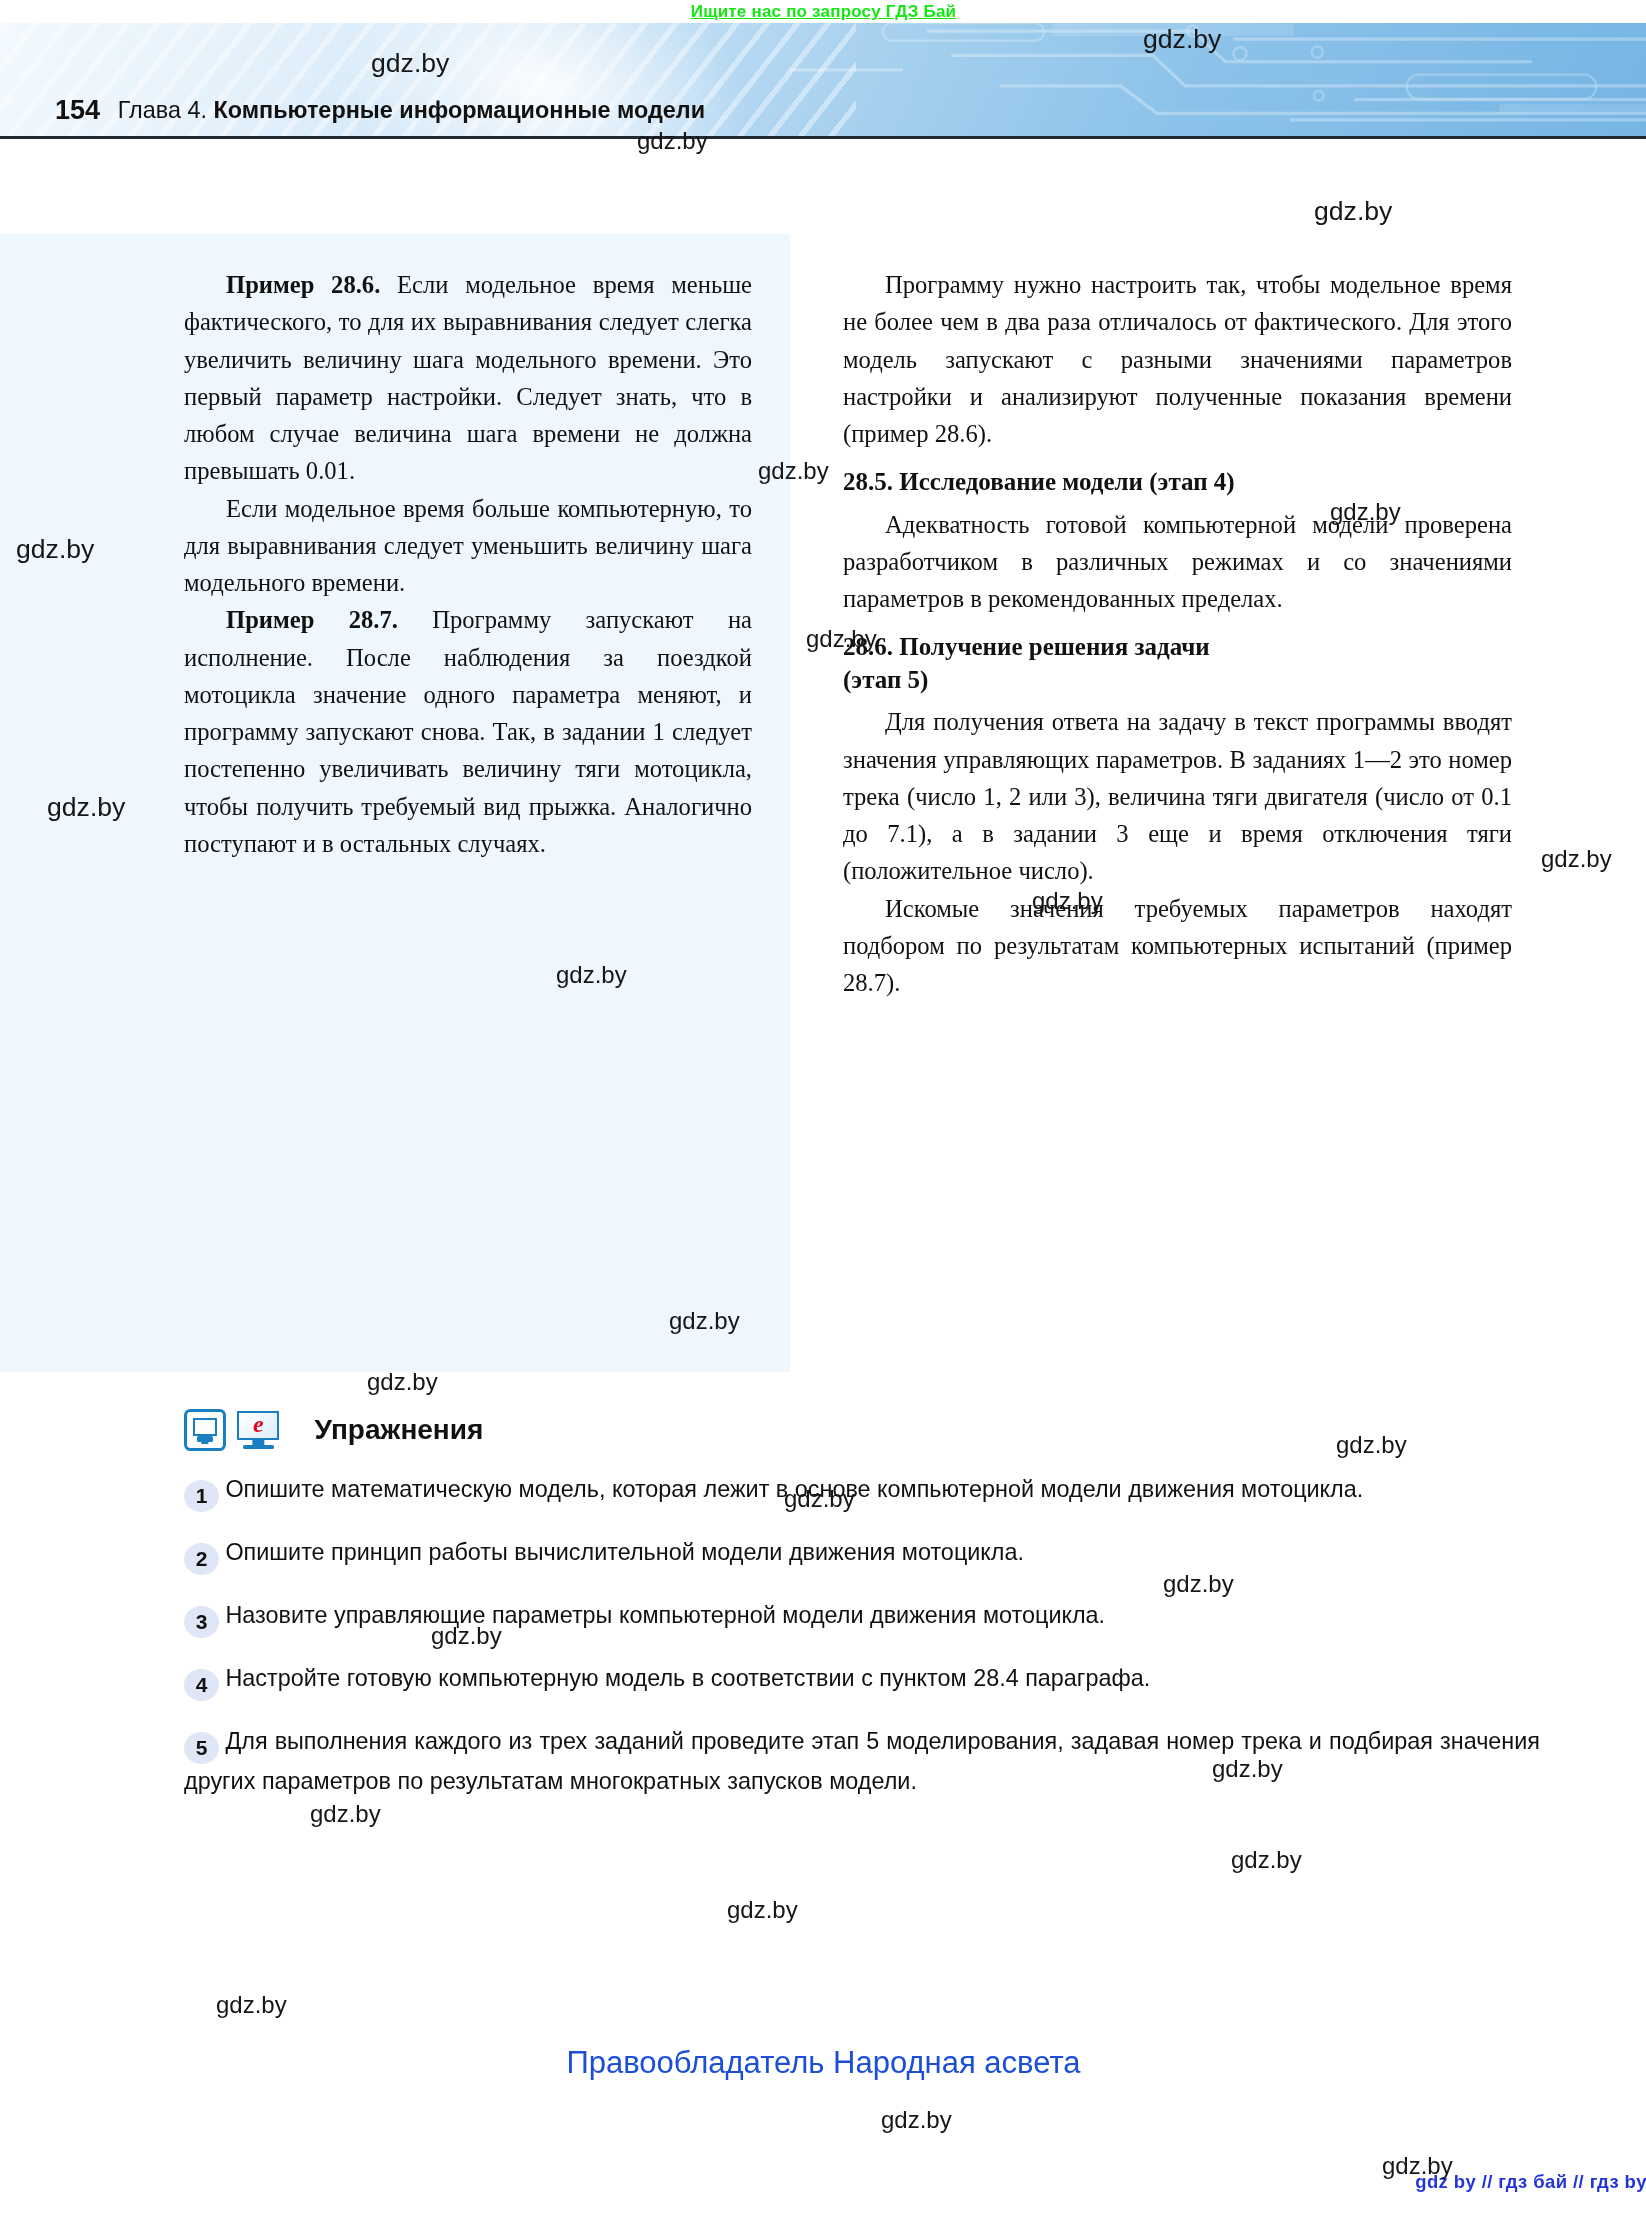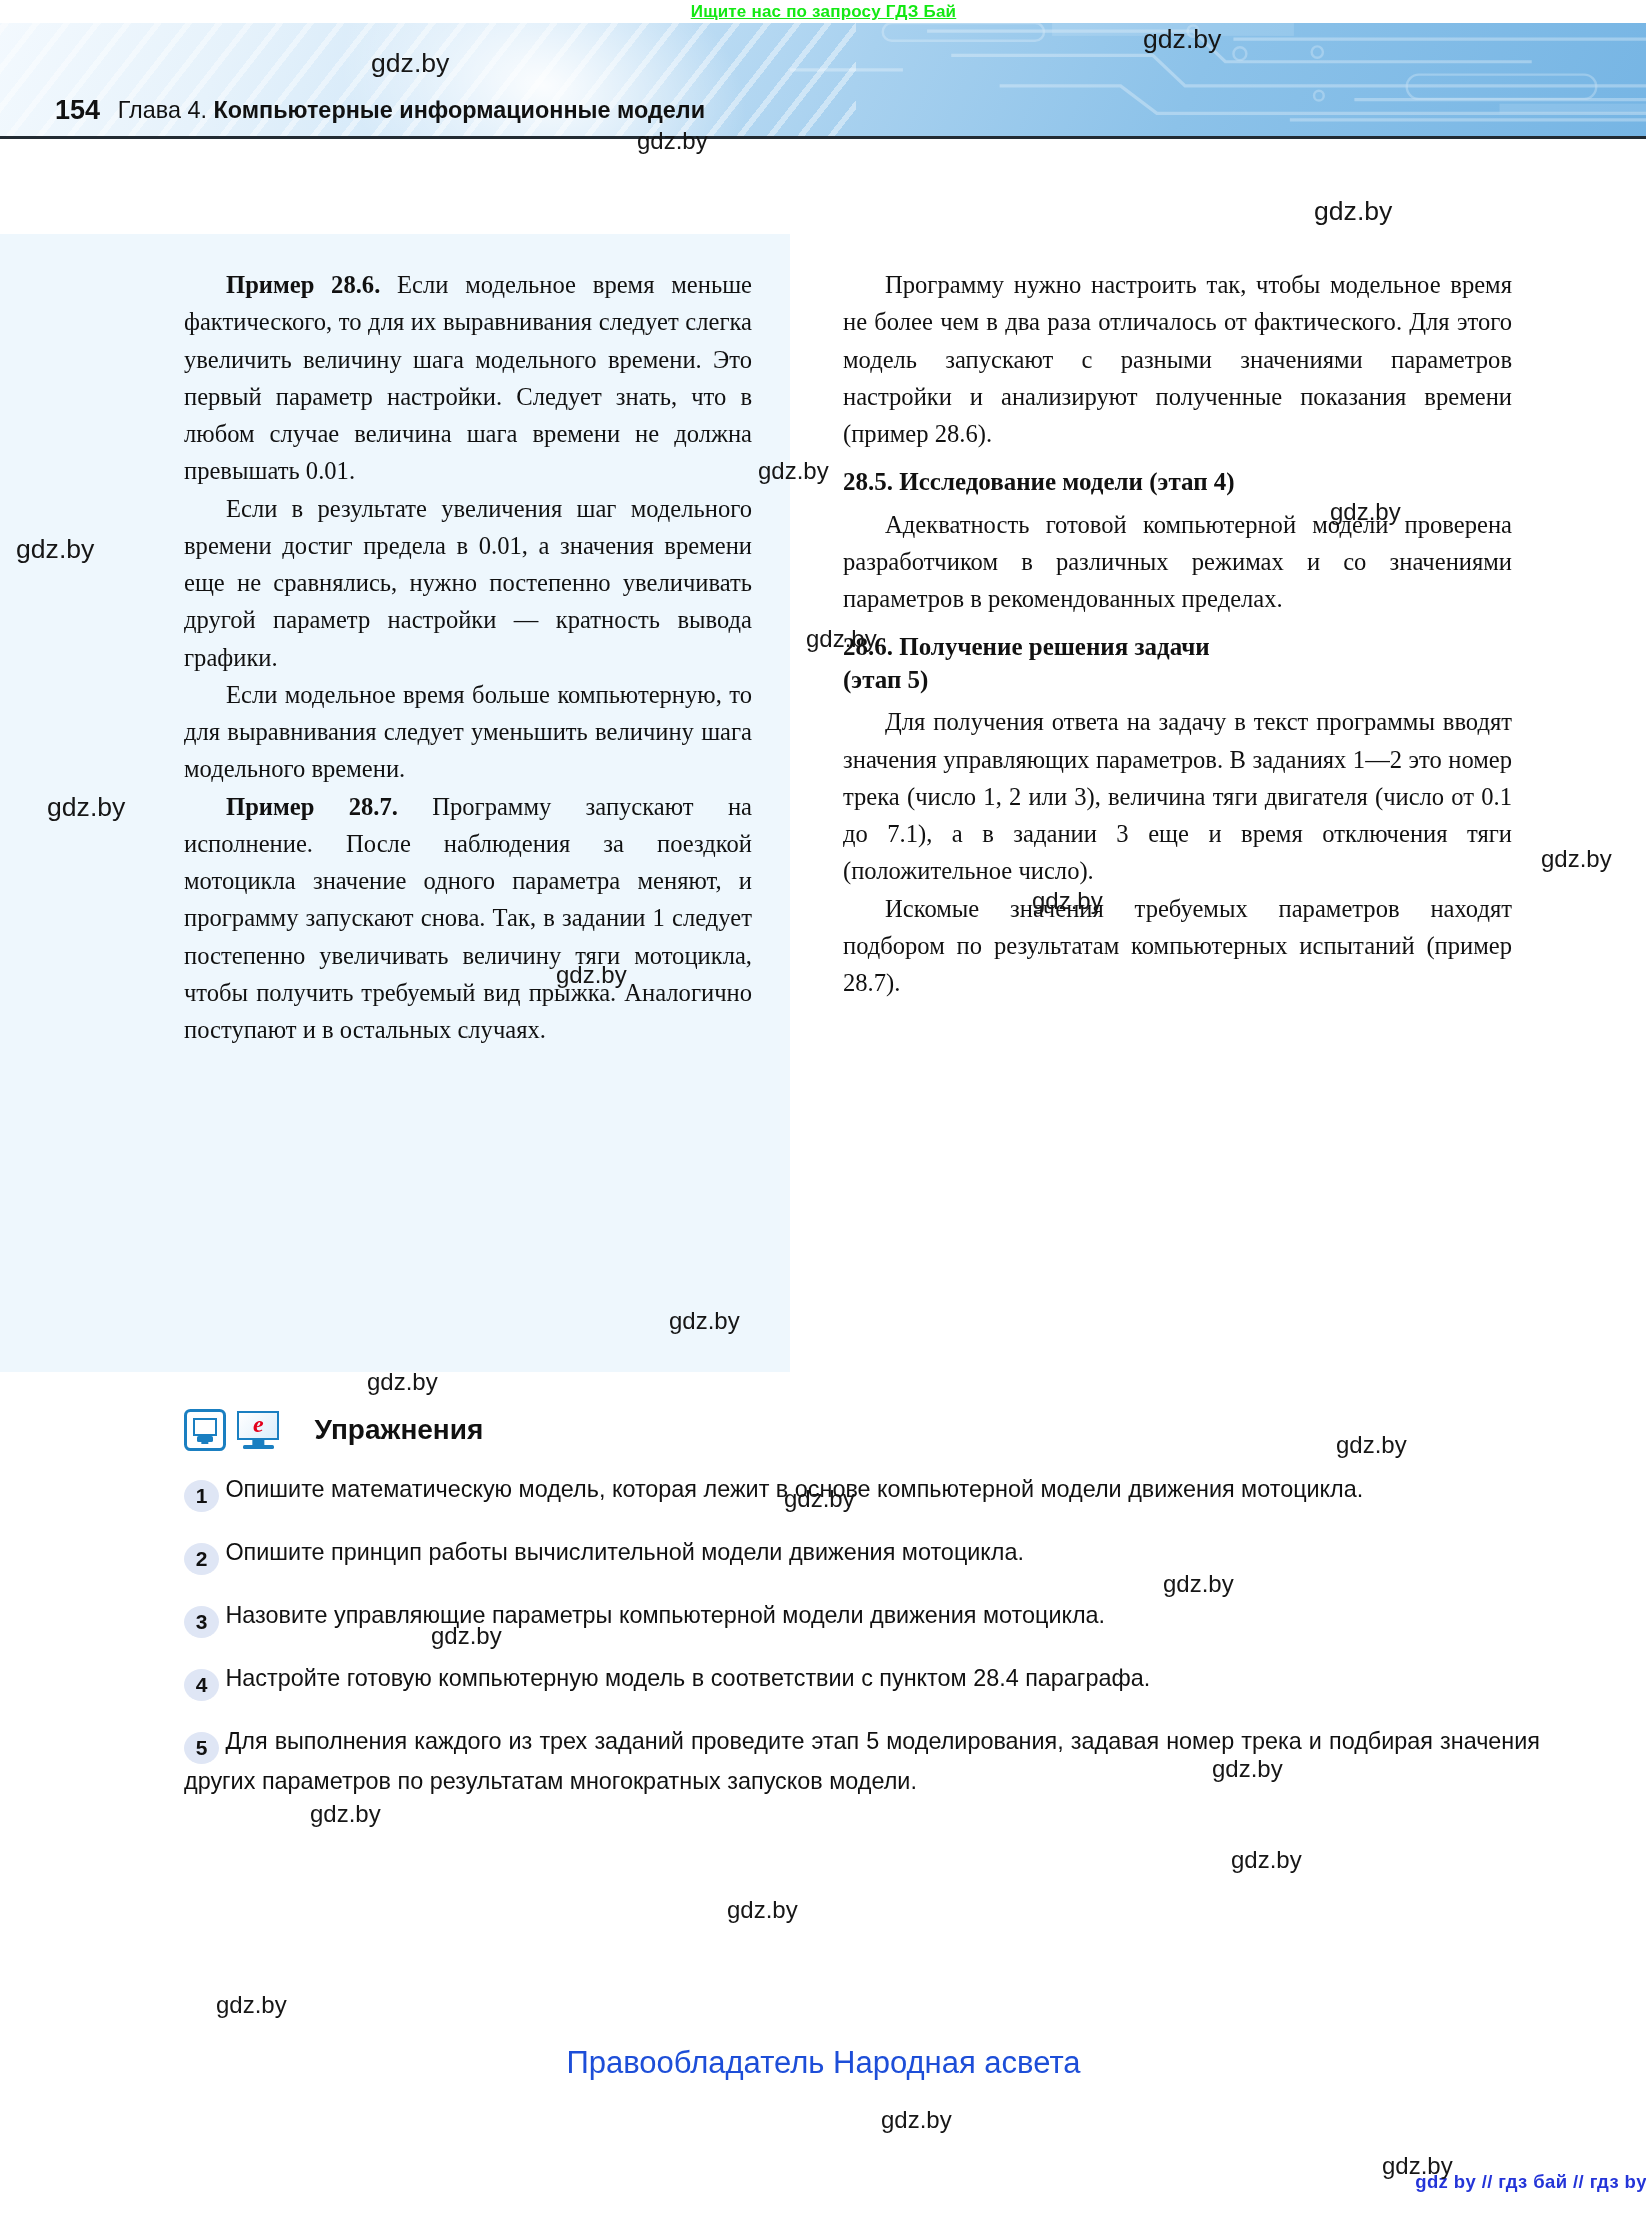--- a/index.html
+++ b/index.html
@@ -221,21 +221,20 @@
   <div class="header-title-row">
     <span class="page-number">154</span>
     <span class="chapter-line"><span>Глава 4.</span> <b>Компьютерные информационные модели</b></span>
   </div>
 </div>
 
 <div class="tint-panel"></div>
 
 <div class="col col-left">
   <p><b>Пример 28.6.</b><span> Если модельное время меньше фактического, то для их выравнивания следует слегка увеличить величину шага модельного времени. Это первый параметр настройки. Следует знать, что в любом случае величина шага времени не должна превышать 0.01.</span></p>
-  <p>Если в результате увеличения шаг модельного времени достиг предела в 0.01, а значения времени еще не сравнялись, нужно постепенно увеличивать другой параметр настройки — кратность вывода графики.</p>
   <p>Если модельное время больше компьютерную, то для выравнивания следует уменьшить величину шага модельного времени.</p>
   <p><b>Пример 28.7.</b><span> Программу запускают на исполнение. После наблюдения за поездкой мотоцикла значение одного параметра меняют, и программу запускают снова. Так, в задании 1 следует постепенно увеличивать величину тяги мотоцикла, чтобы получить требуемый вид прыжка. Аналогично поступают и в остальных случаях.</span></p>
 </div>
 
 <div class="col col-right">
   <p>Программу нужно настроить так, чтобы модельное время не более чем в два раза отличалось от фактического. Для этого модель запускают с разными значениями параметров настройки и анализируют полученные показания времени (пример 28.6).</p>
 
   <h3 class="sect">28.5. Исследование модели (этап 4)</h3>
   <p>Адекватность готовой компьютерной модели проверена разработчиком в различных режимах и со значениями параметров в рекомендованных пределах.</p>
 

